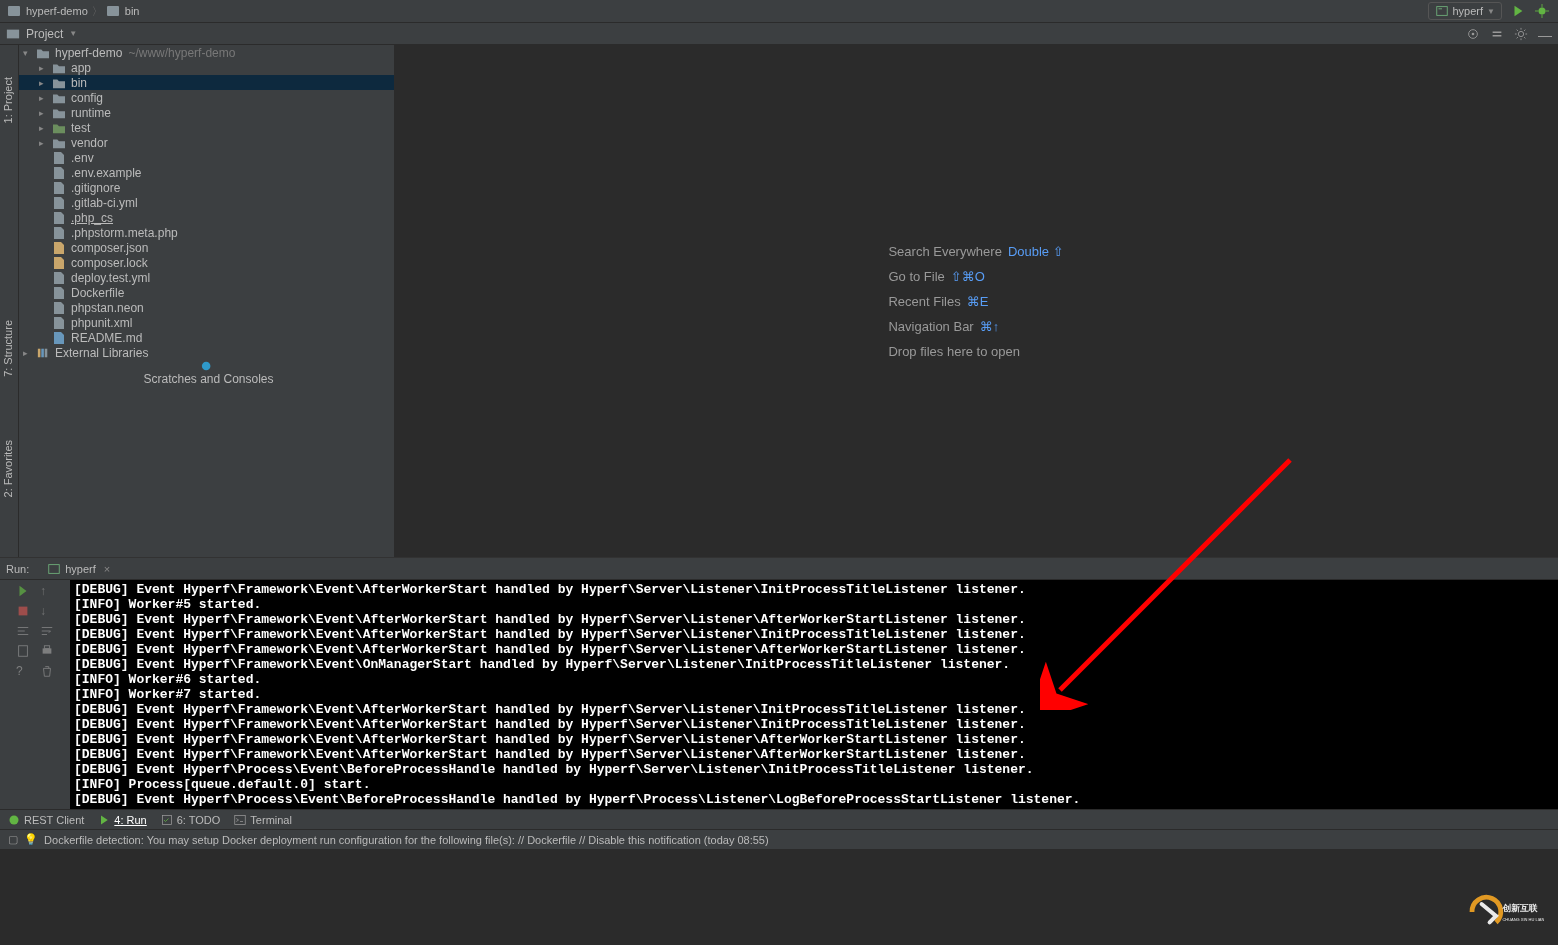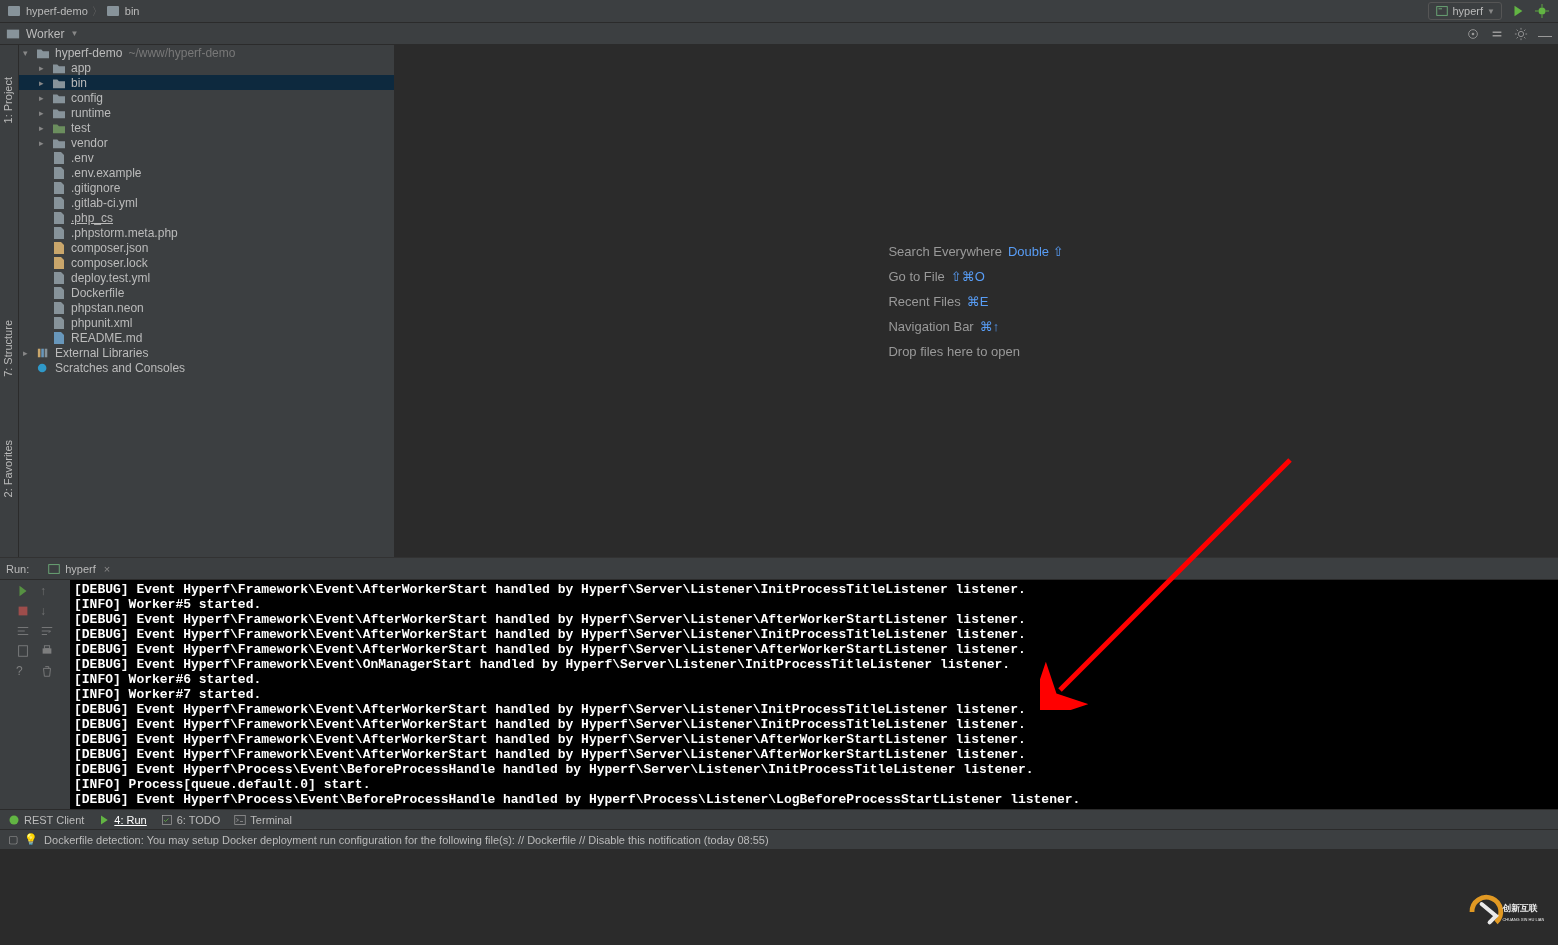--- a/index.html
+++ b/index.html
@@ -88,21 +88,21 @@
         </svg>
       </span>
   </div>
 </div>
 
 <div class="toolbar">
   <div class="toolbar-left">
     <svg class="svg-icon" viewBox="0 0 16 16">
         <rect x="1" y="3" width="14" height="10" fill="#87939a"></rect>
       </svg>
-    <span style="font-weight:500">Worker</span>
+    <span style="font-weight:500">Project</span>
     <span class="dropdown-arrow">▼</span>
   </div>
   <div class="toolbar-right">
     <span class="ic"><svg viewBox="0 0 16 16">
           <circle cx="8" cy="8" r="5" fill="none" stroke="#999"></circle>
           <circle cx="8" cy="8" r="1.5" fill="#999"></circle>
         </svg></span>
     <span class="ic"><svg viewBox="0 0 16 16">
           <path d="M3 6h10M3 10h10" stroke="#999" stroke-width="1.5"></path>
         </svg></span>
@@ -307,21 +307,21 @@
         <span class="arrow right"></span>
         <span class="icon">
           <svg width="14" height="12" viewBox="0 0 16 14">
             <rect x="2" y="2" width="3" height="10" fill="#c9a66b"></rect>
             <rect x="6" y="2" width="3" height="10" fill="#6897bb"></rect>
             <rect x="10" y="2" width="3" height="10" fill="#87939a"></rect>
           </svg>
         </span>
         <span class="label">External Libraries</span>
       </div>
-      <div class="tree-row" style="padding-left: 4px;">
+      <div class="tree-row" style="padding-left: 4px; flex-direction: column;">
         <span class="arrow "></span>
         <span class="icon">
           <svg width="14" height="12" viewBox="0 0 16 14">
             <circle cx="7" cy="7" r="5" fill="#2f99c9"></circle>
           </svg>
         </span>
         <span class="label">Scratches and Consoles</span>
       </div>
     </div>
 

